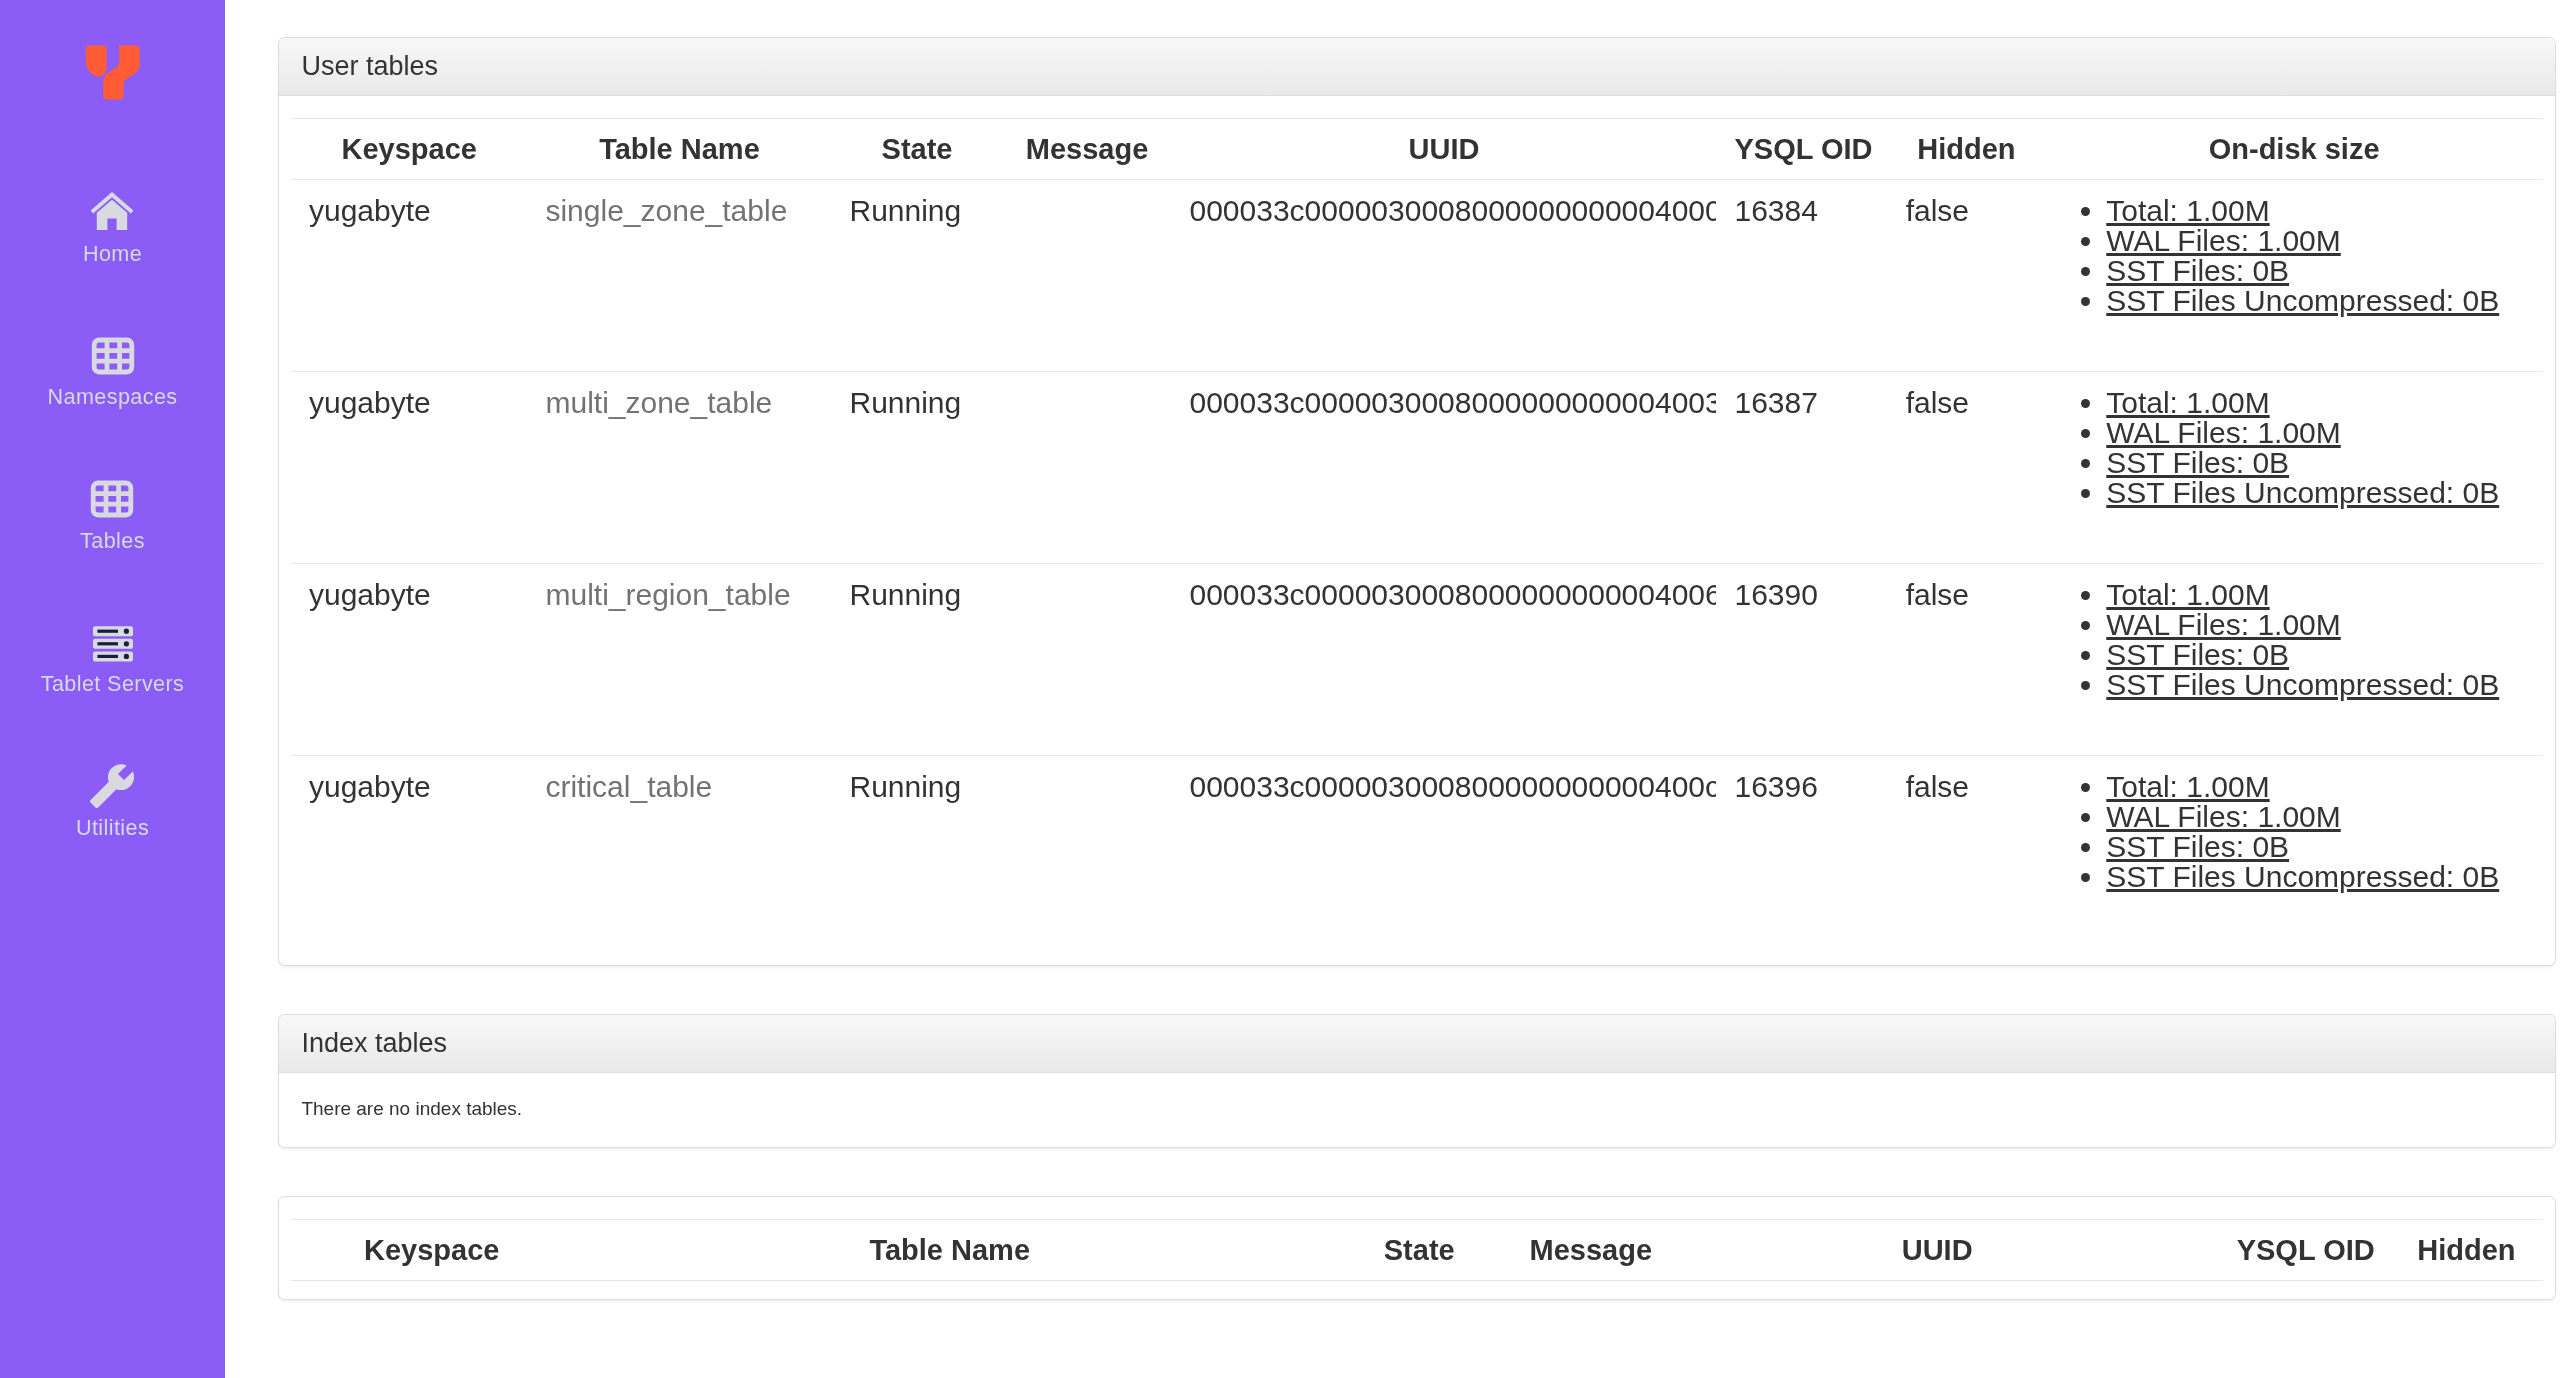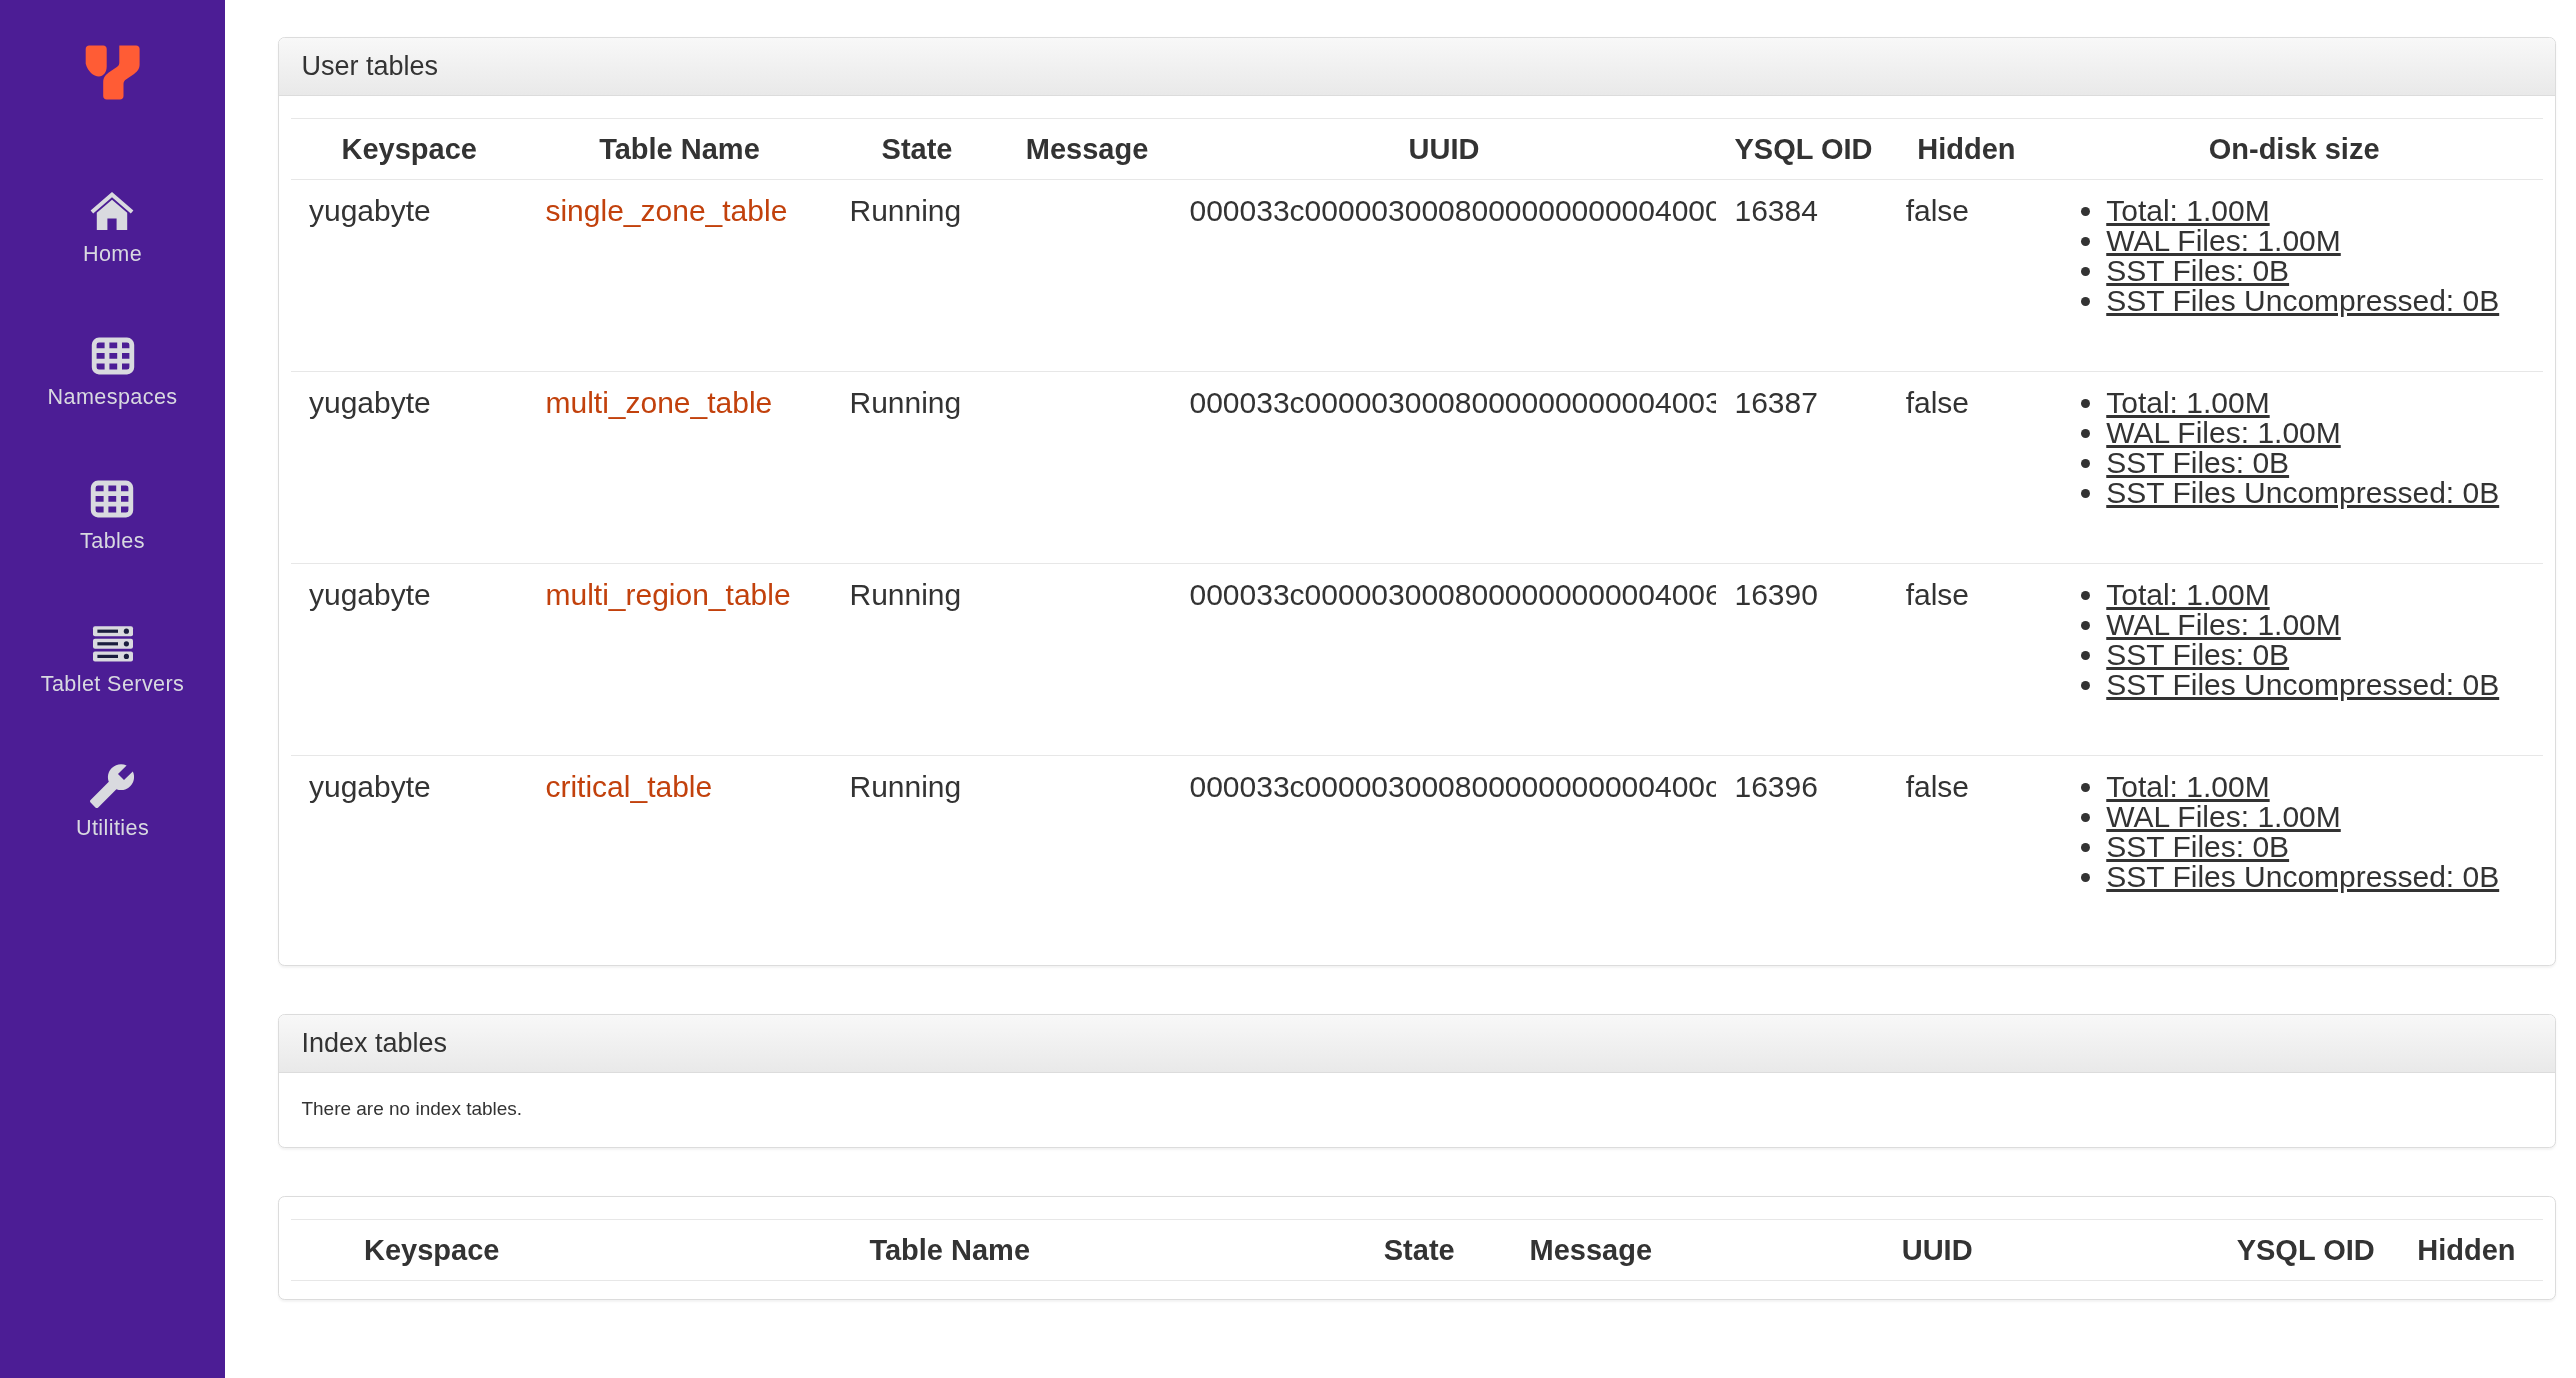--- a/index.html
+++ b/index.html
@@ -12,21 +12,21 @@
     font-family: "Liberation Sans", sans-serif;
     color: #333333;
   }
   .app { display: flex; width: 2576px; height: 1379px; }
 
   
   .sidebar {
     width: 225px;
     min-width: 225px;
     height: 1379px;
-    background: #4c1d95;
+    background: #8b5cf6;
     display: flex;
     flex-direction: column;
     align-items: center;
   }
   .logo { margin-top: 40px; width: 72px; height: 70px; display: block; }
   .nav { margin-top: 78px; display: flex; flex-direction: column; align-items: center; }
   .nav-item {
     display: flex; flex-direction: column; align-items: center;
     margin-bottom: 66px; cursor: pointer; text-decoration: none;
   }
@@ -78,21 +78,21 @@
     line-height: 30px;
     color: #333333;
     vertical-align: top;
     padding: 16px 18px 55px 18px;
     border-bottom: 1.5px solid #e7e7e7;
     overflow: hidden;
     white-space: nowrap;
   }
   tbody tr:last-child td { border-bottom: none; }
 
-  a.table-link { color: #c2410c; text-decoration: none; }
+  a.table-link { color: #737373; text-decoration: none; }
 
   ul.disk-list { margin: 0; padding: 0 0 0 43px; list-style: disc; white-space: normal; text-decoration: underline; }
   ul.disk-list li { line-height: 30px; }
 
   
 </style>
 </head>
 <body>
 
 <div class="app">

